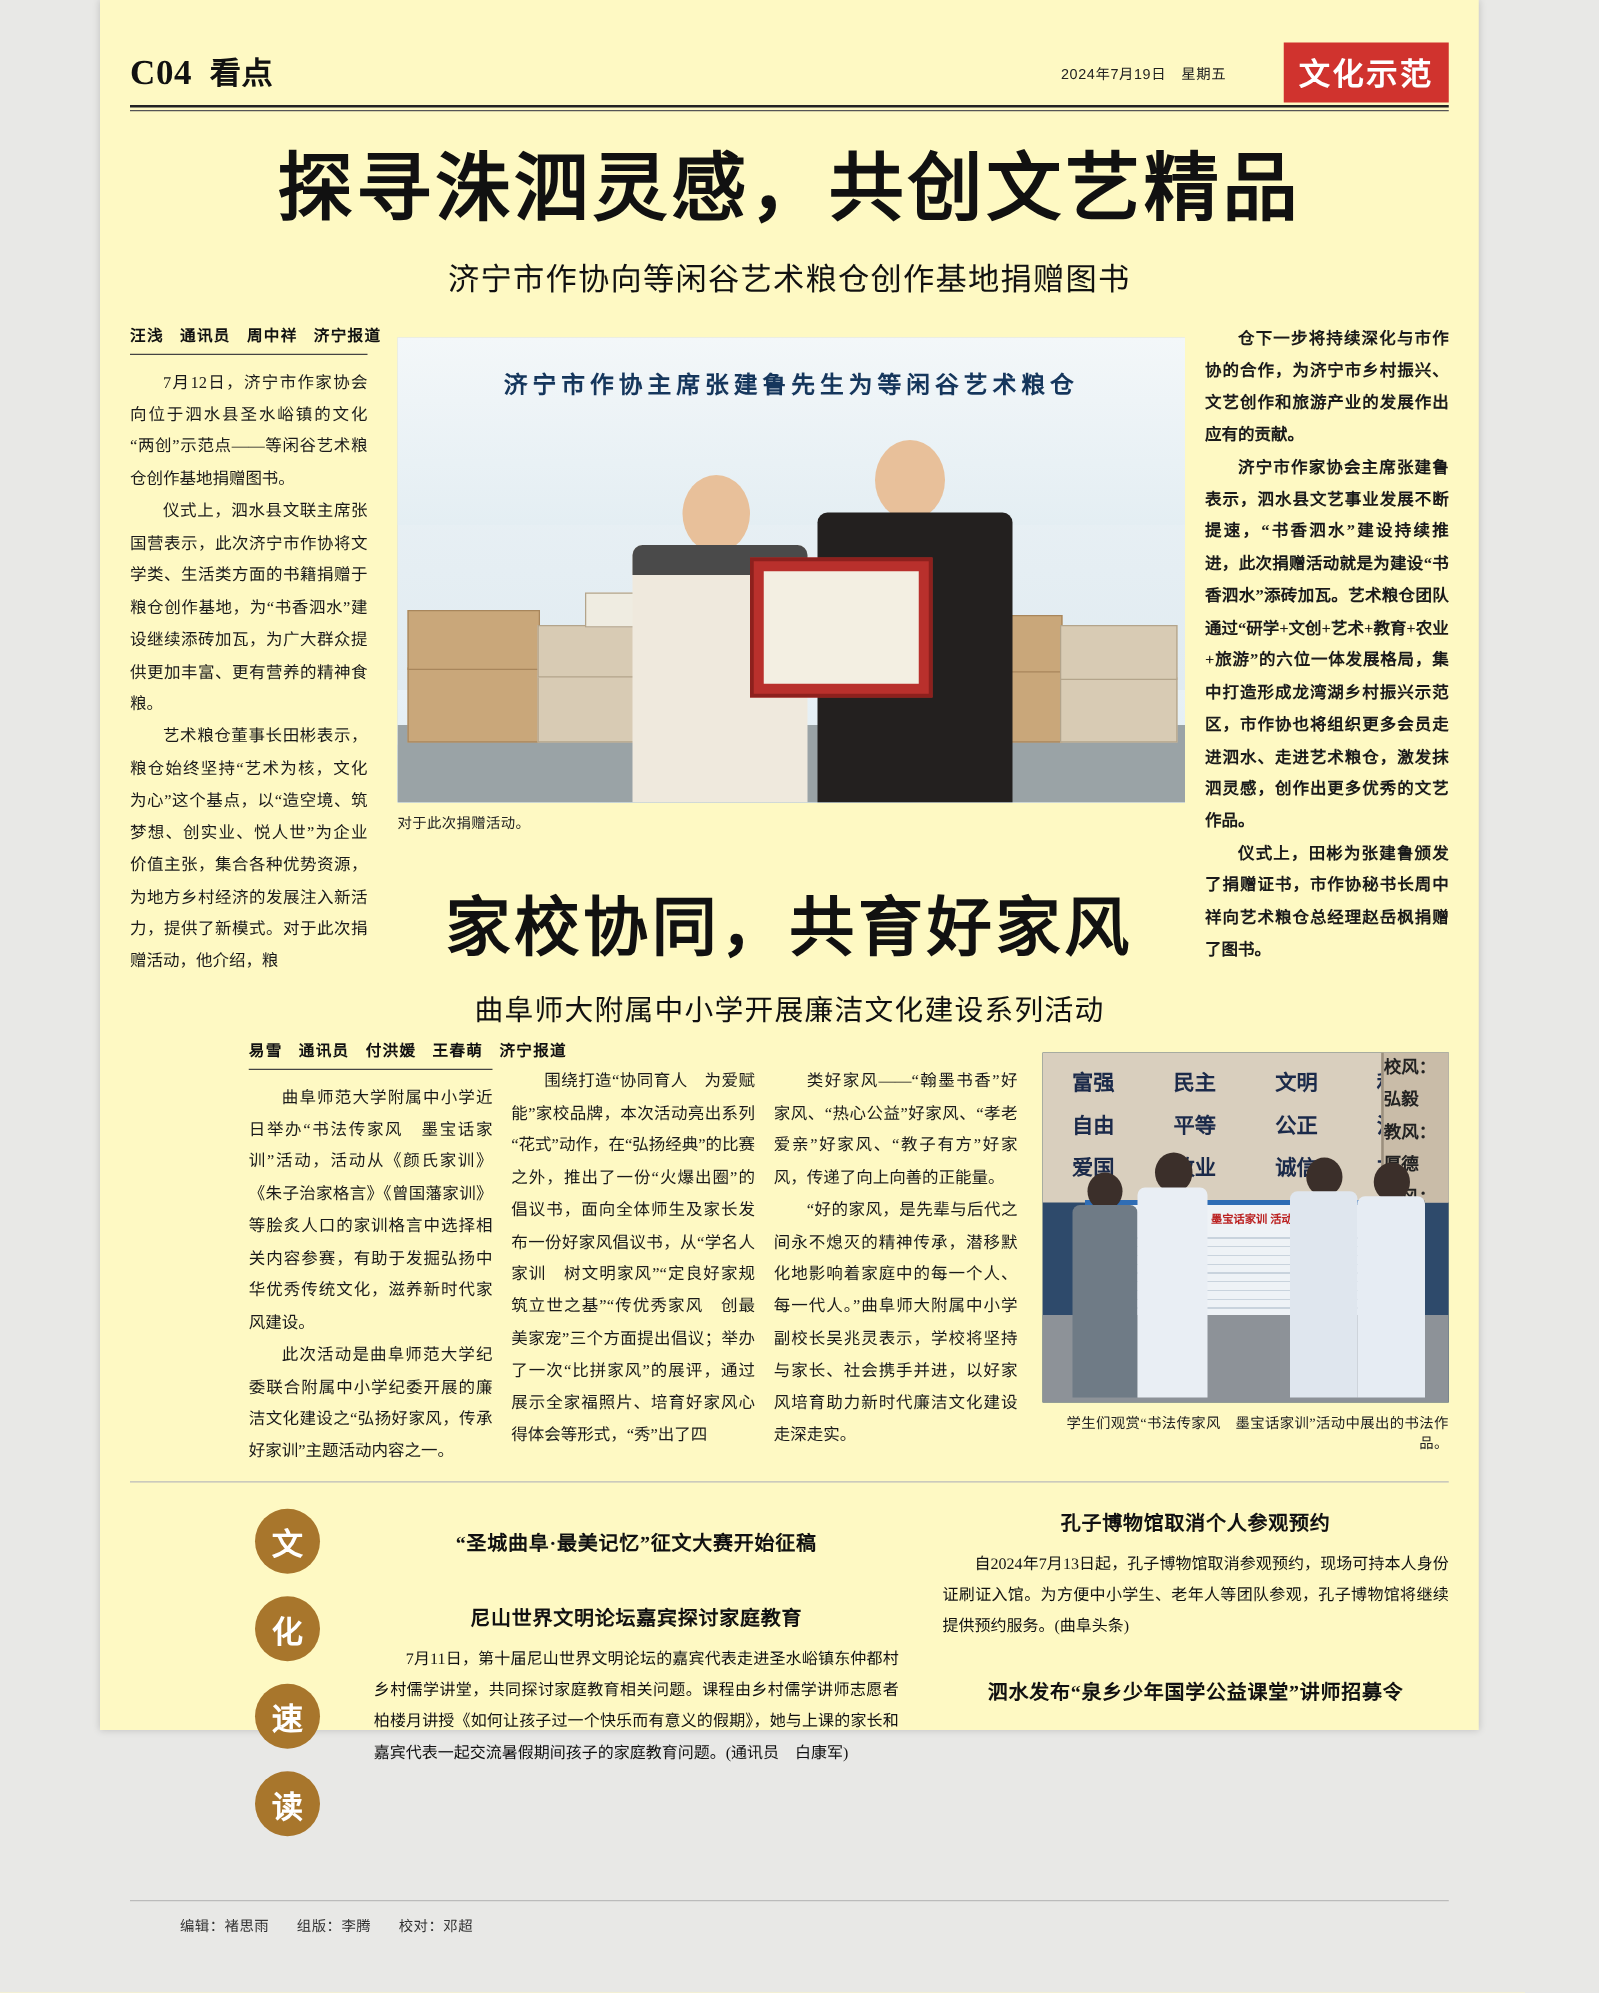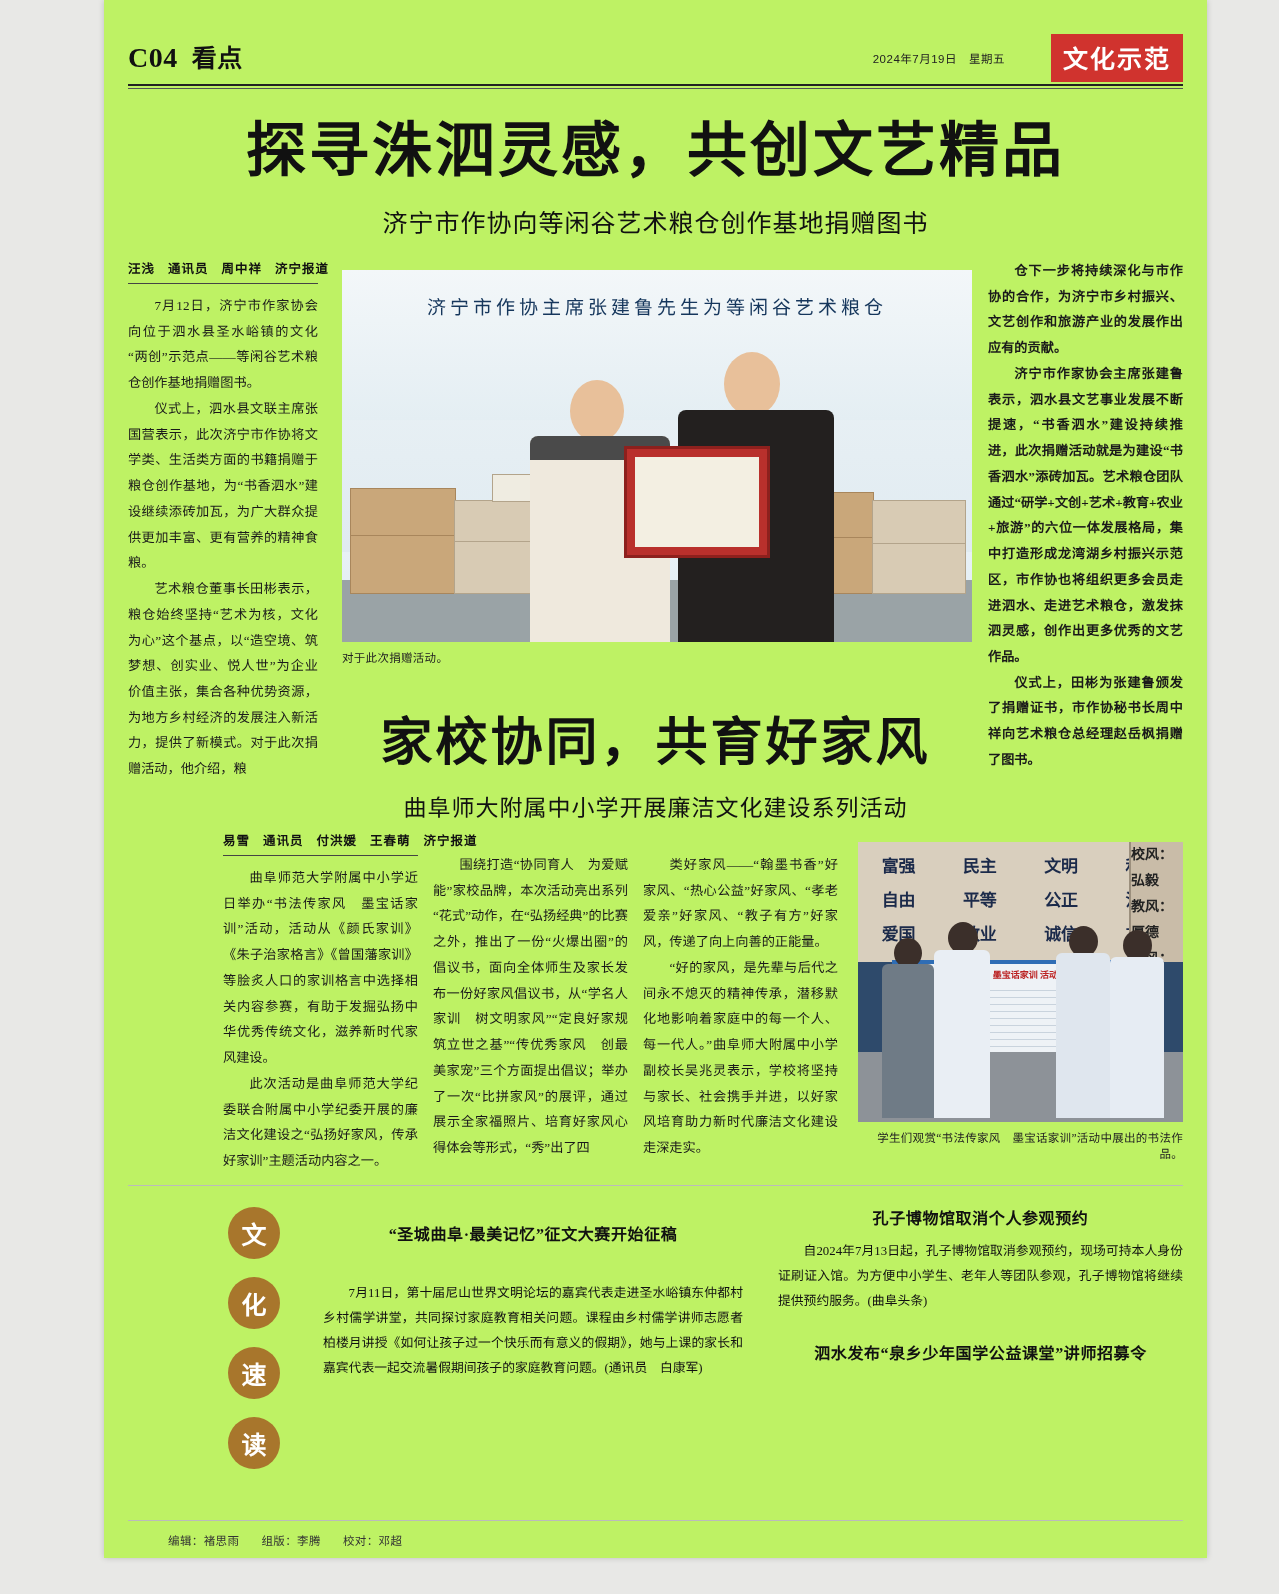--- a/index.html
+++ b/index.html
@@ -5,22 +5,22 @@
 <style>
   html,body{margin:0;padding:0;}
   body{
     width:1279px; height:1594px;
     background:#e8e8e6;
     font-family:"Liberation Serif", "DejaVu Serif", serif;
     color:#111;
     overflow:hidden;
   }
   .page{
-    position:absolute; left:104px; top:0; width:1103px; height:1558px;
-    background:#bef264;
+    position:absolute; left:80px; top:0; width:1103px; height:1384px;
+    background:#fef9c3;
     box-shadow:0 0 6px rgba(0,0,0,.18);
     box-sizing:border-box;
   }
   .inner{position:absolute; left:24px; top:0; width:1055px; height:1594px;}
 
   
   .masthead{
     position:absolute; left:0; top:38px; width:1055px; height:46px;
   }
   .mh-left{
@@ -133,21 +133,21 @@
   .foot span{margin-right:22px;}
 
   
   .p1-bg{position:absolute;inset:0;background:linear-gradient(#eef4f7,#dce8ef);}
   .p1-banner{
     position:absolute;left:0;top:0;width:100%;height:150px;
     background:linear-gradient(#f3f7f9,#e4eef3);
   }
   .p1-b-text{
     position:absolute;left:0;top:22px;width:100%;text-align:center;
-    font-size:19px;font-weight:normal;letter-spacing:4px;color:#15365c;
+    font-size:19px;font-weight:bold;letter-spacing:4px;color:#15365c;
   }
   .p1-b-text2{
     position:absolute;left:0;top:64px;width:100%;text-align:center;
     font-size:19px;font-weight:bold;letter-spacing:14px;color:#15365c;
   }
   .p1-mount{
     position:absolute;left:0;bottom:0;width:100%;height:90px;
     background:
       radial-gradient(ellipse at 20% 100%, #bcd6e4 0 40%, transparent 41%),
       radial-gradient(ellipse at 70% 100%, #cfe2ec 0 45%, transparent 46%),
@@ -358,20 +358,21 @@
     <div class="vcircles">
       <div class="circ">文</div>
       <div class="circ">化</div>
       <div class="circ">速</div>
       <div class="circ">读</div>
     </div>
 
     <div class="b-col-l">
       <div class="b-title">“圣城曲阜·最美记忆”征文大赛开始征稿</div>
       <div class="b-gap"></div>
+      <div class="b-title">尼山世界文明论坛嘉宾探讨家庭教育</div>
       <div class="b-body">
         <p>7月11日，第十届尼山世界文明论坛的嘉宾代表走进圣水峪镇东仲都村乡村儒学讲堂，共同探讨家庭教育相关问题。课程由乡村儒学讲师志愿者柏楼月讲授《如何让孩子过一个快乐而有意义的假期》，她与上课的家长和嘉宾代表一起交流暑假期间孩子的家庭教育问题。(通讯员　白康军)</p>
       </div>
     </div>
 
     <div class="b-col-r">
       <div class="b-title">孔子博物馆取消个人参观预约</div>
       <div class="b-body">
         <p>自2024年7月13日起，孔子博物馆取消参观预约，现场可持本人身份证刷证入馆。为方便中小学生、老年人等团队参观，孔子博物馆将继续提供预约服务。(曲阜头条)</p>
       </div>

